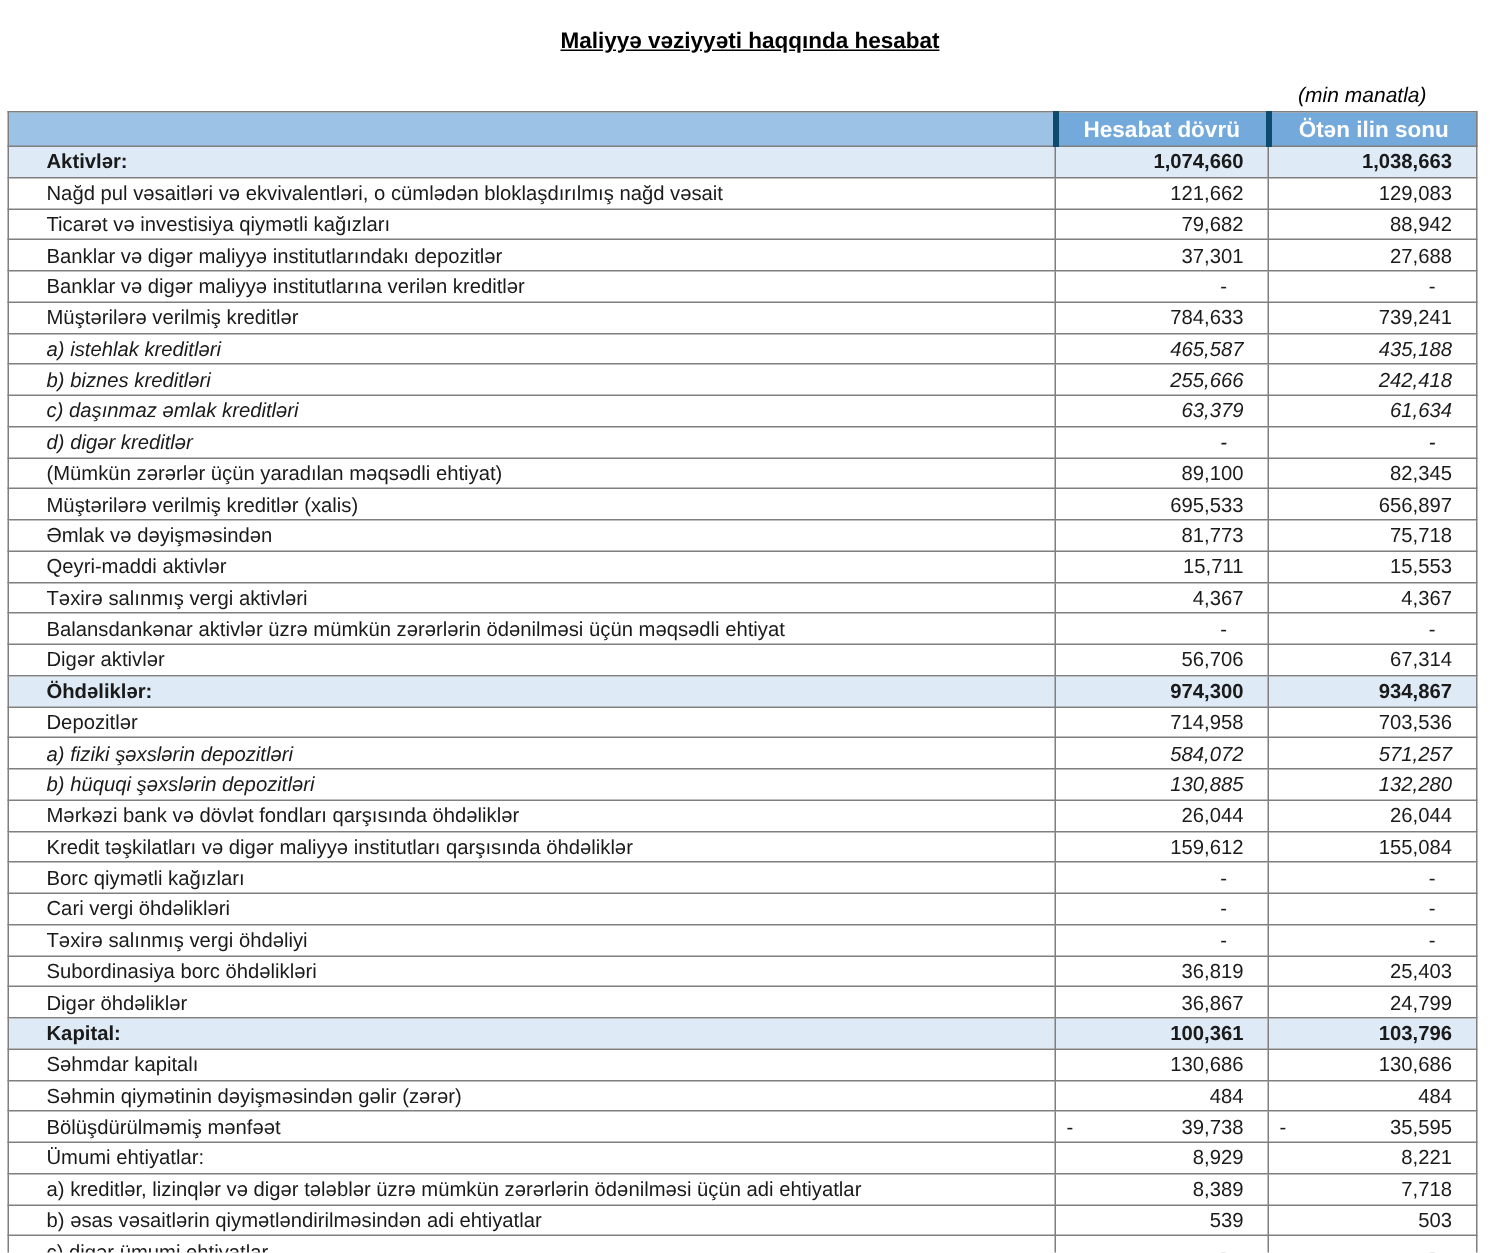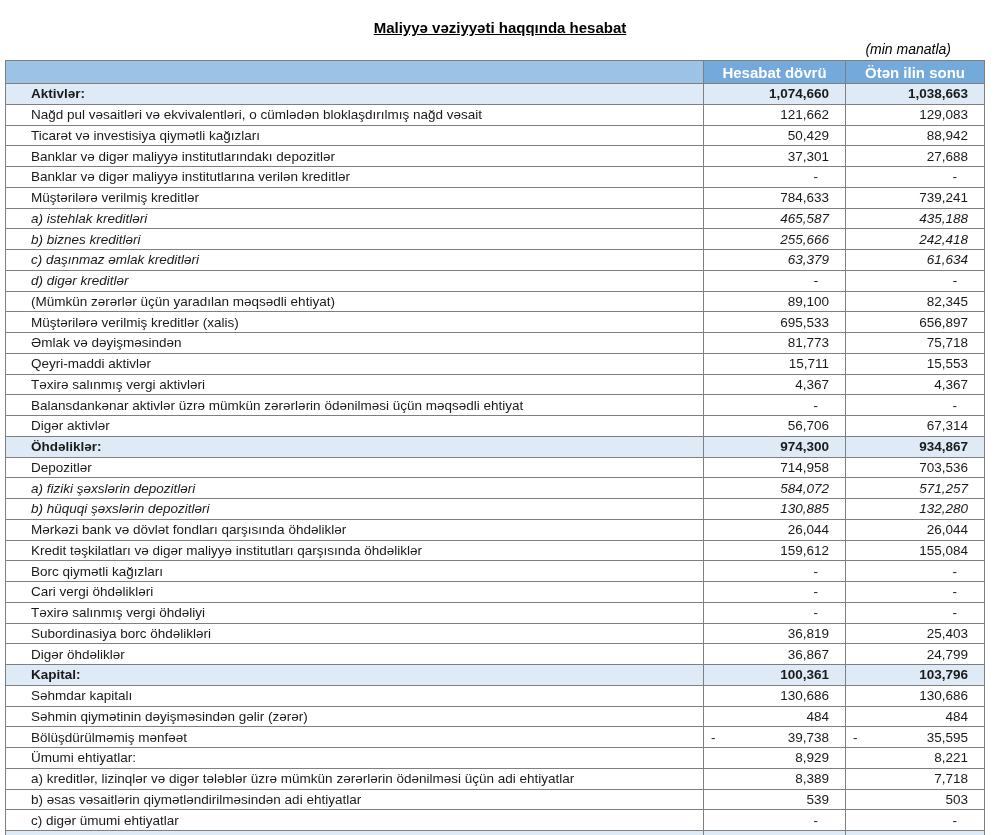--- a/index.html
+++ b/index.html
@@ -18,21 +18,21 @@
   }
   .title {
     margin-top: 19px;
     text-align: center;
     font-size: 15px;
     font-weight: bold;
     text-decoration: underline;
     color: #000000;
   }
   .unit-note {
-    margin-top: 5px;
+    margin-top: 19px;
     margin-bottom: 3px;
     text-align: right;
     padding-right: 44px;
     font-size: 14px;
     font-style: italic;
     color: #000000;
   }
   table.fin {
     border-collapse: collapse;
     table-layout: fixed;
@@ -48,21 +48,21 @@
     height: 22px;
     font-size: 15px;
     font-weight: bold;
     color: var(--header-text, #ffffff);
     text-align: center;
     vertical-align: middle;
     border: 1px solid #7f7f7f;
     padding: 0;
   }
   th.corner  { background: var(--header-corner-fill, #9CC2E5); }
-  th.colhead { background: var(--header-fill, #74A9DC); border-left: 1px solid #0c4a6e; }
+  th.colhead { background: var(--header-fill, #74A9DC); border-left: 4px solid #0c4a6e; }
 
   tbody td {
     height: 19.76px;
     font-size: 13.5px;
     vertical-align: middle;
     border: 1px solid #7f7f7f;
     padding: 0;
     white-space: nowrap;
     overflow: hidden;
     background: #ffffff;
@@ -110,21 +110,21 @@
     <td class="num"><span class="val">1,074,660</span></td>
     <td class="num"><span class="val">1,038,663</span></td>
   </tr>
         <tr>
     <td class="label">Nağd pul vəsaitləri və  ekvivalentləri, o cümlədən bloklaşdırılmış nağd vəsait</td>
     <td class="num"><span class="val">121,662</span></td>
     <td class="num"><span class="val">129,083</span></td>
   </tr>
         <tr>
     <td class="label">Ticarət və investisiya qiymətli kağızları</td>
-    <td class="num"><span class="val">50,429</span></td>
+    <td class="num"><span class="val">79,682</span></td>
     <td class="num"><span class="val">88,942</span></td>
   </tr>
         <tr>
     <td class="label">Banklar və digər maliyyə institutlarındakı depozitlər</td>
     <td class="num"><span class="val">37,301</span></td>
     <td class="num"><span class="val">27,688</span></td>
   </tr>
         <tr>
     <td class="label">Banklar və digər maliyyə institutlarına verilən kreditlər</td>
     <td class="num dash"><span class="val">-</span></td>

